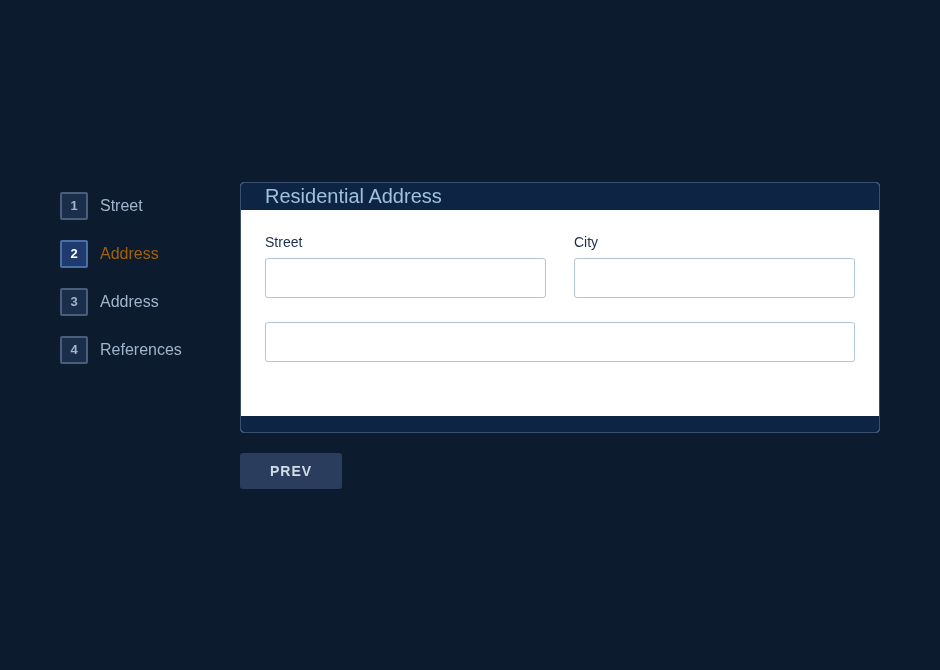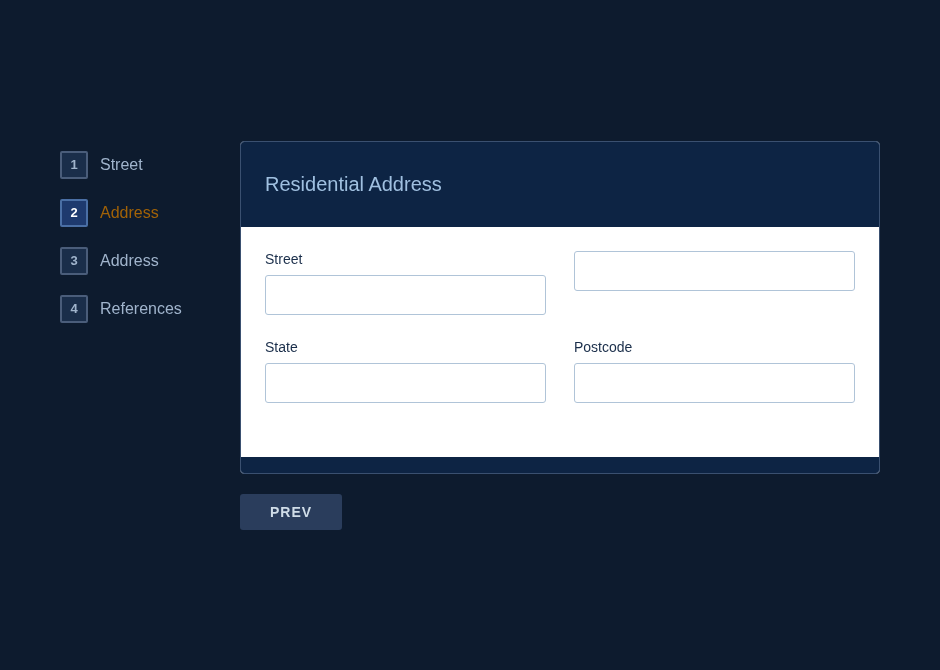--- a/index.html
+++ b/index.html
@@ -72,21 +72,21 @@
     .form-panel {
       flex: 1;
       border: 1px solid #3a5070;
       border-radius: 4px;
       overflow: hidden;
       background: #ffffff;
     }
 
     .form-header {
       background-color: #0d2444;
-      padding: 31px 24px;
+      padding: 2px 24px;
     }
 
     .form-header-title {
       color: #a0c0e0;
       font-size: 20px;
       font-weight: normal;
     }
 
     .form-body {
       background: #ffffff;
@@ -184,30 +184,26 @@
       <div class="form-header">
         <span class="form-header-title">Residential Address</span>
       </div>
       <div class="form-body">
         <div class="form-row">
           <div class="form-group">
             <label class="form-label">Street</label>
             <input class="form-input" type="text" style="">
           </div>
           <div class="form-group">
+            <label class="form-label">City</label>
             <input class="form-input" type="text" style="">
           </div>
         </div>
         <div class="form-row">
           <div class="form-group">
-            <label class="form-label">State</label>
-            <input class="form-input" type="text" style="">
-          </div>
-          <div class="form-group">
-            <label class="form-label">Postcode</label>
             <input class="form-input" type="text" style="">
           </div>
         </div>
       </div>
       <div class="form-footer"></div>
     </div>
 
     <div class="nav-buttons">
       <button class="nav-btn">PREV</button>
     </div>

